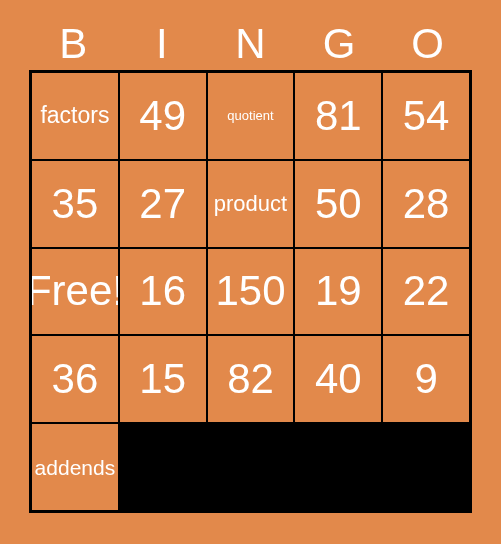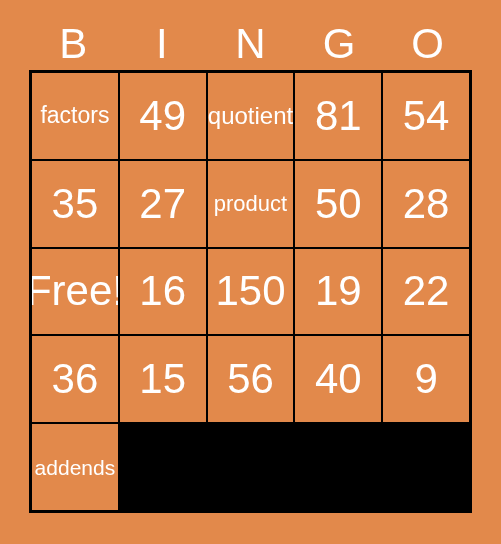--- a/index.html
+++ b/index.html
@@ -68,21 +68,21 @@
     font-weight: 400;
     line-height: 1;
     white-space: nowrap;
     text-align: center;
     display: block;
   }
   .size-xl { font-size: 42px; }
   .size-m  { font-size: 23px; }
   .size-m2 { font-size: 22px; }
   .size-s  { font-size: 21px; }
-  .size-xs { font-size: 24px; }
+  .size-xs { font-size: 13px; }
 </style>
 </head>
 <body>
 
 <div id="card">
 
   <div id="header-row">
     <div class="header-letter">B</div>
     <div class="header-letter">I</div>
     <div class="header-letter">N</div>
@@ -136,21 +136,21 @@
       <div class="cell">
         <span class="cell-text size-xl">22</span>
       </div>
       <div class="cell">
         <span class="cell-text size-xl">36</span>
       </div>
       <div class="cell">
         <span class="cell-text size-xl">15</span>
       </div>
       <div class="cell">
-        <span class="cell-text size-xl">56</span>
+        <span class="cell-text size-xl">82</span>
       </div>
       <div class="cell">
         <span class="cell-text size-xl">40</span>
       </div>
       <div class="cell">
         <span class="cell-text size-xl">9</span>
       </div>
       <div class="cell">
         <span class="cell-text size-s">addends</span>
       </div>

